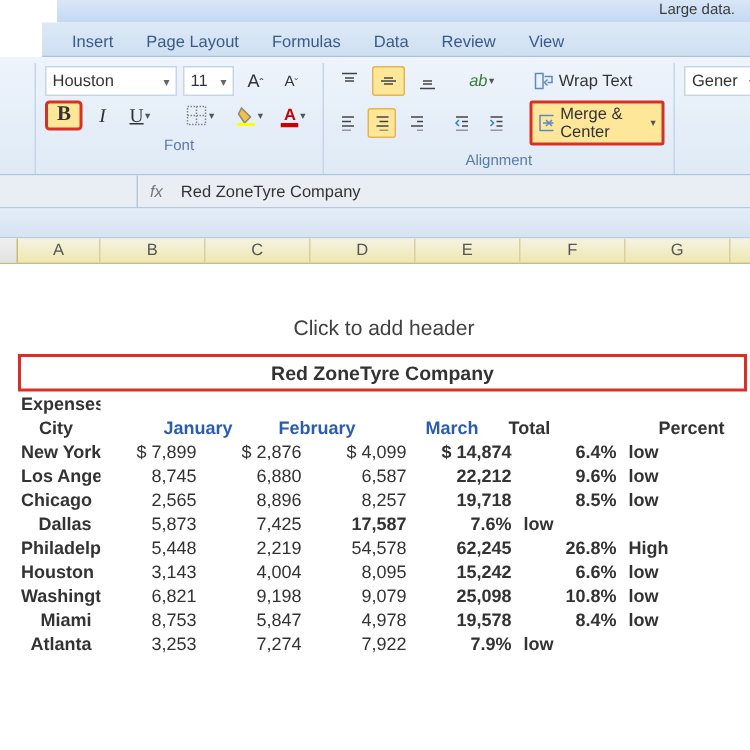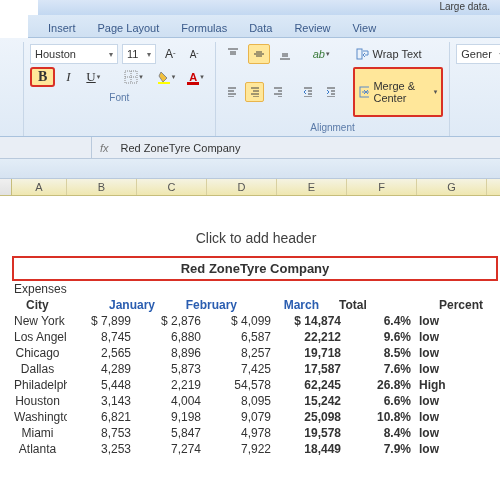--- a/index.html
+++ b/index.html
@@ -21,21 +21,21 @@
 .sel { border: 1px solid #c7d6e7; background: #fff; height: 20px; padding: 0 18px 0 4px; position: relative; font-size: 11px; display: inline-flex; align-items: center; }
 .sel::after { content: "▾"; position: absolute; right: 4px; font-size: 8px; color: #666; }
 
 .bold-b { font-family: "Times New Roman", serif; font-weight: bold; font-size: 14px; }
 .italic-i { font-family: "Times New Roman", serif; font-style: italic; font-size: 13px; }
 .under-u { font-family: "Times New Roman", serif; text-decoration: underline; font-size: 13px; }
 .tiny-arrow { font-size: 7px; color: #555; margin-left: 1px; }
 
 svg { display: block; }
 
-.merge-btn { display: inline-flex; align-items: center; gap: 4px; padding: 11px 4px; border-radius: 2px; }
+.merge-btn { display: inline-flex; align-items: center; gap: 4px; padding: 1px 4px; border-radius: 2px; }
 
 .fx-bar { display: flex; align-items: center; border-bottom: 1px solid #b9c9dc; background: #e9eef5; height: 22px; }
 .fx-left { width: 92px; border-right: 1px solid #b9c9dc; height: 100%; }
 .fx-sym { font-style: italic; font-family: Liberation Sans, sans-serif; padding: 0 8px; color: #777; }
 .fx-val { padding-left: 4px; }
 
 .toolstrip { height: 20px; background: linear-gradient(#e3edf7,#d6e3f1); border-bottom: 1px solid #b9c9dc; }
 
 .col-headers { display: flex; background: linear-gradient(#f5f3e2,#efe7b0); border-bottom: 1px solid #c6bd7b; }
 .rowhead-spacer { width: 12px; background: linear-gradient(#f0f0f0,#e2e2e2); border-right: 1px solid #c6bd7b; }
@@ -43,21 +43,21 @@
 .colh.first { flex: 0 0 55px; }
 
 .sheet { background: #fff; padding-left: 12px; }
 .header-zone { text-align: center; color: #404040; font-size: 14px; padding: 34px 0 10px 0; }
 
 .title-row { text-align: center; font-weight: bold; font-size: 13px; padding: 3px 0; border: 2px solid #d93025; margin: 0 2px 0 0; }
 
 .data-wrap { padding: 0 2px 0 0; }
 .drow { display: flex; font-size: 12px; }
 .dcell { flex: 0 0 70px; padding: 1px 6px 1px 2px; white-space: nowrap; overflow: hidden; }
-.dcell.c0 { flex: 0 0 55px; font-weight: normal; text-align: center; }
+.dcell.c0 { flex: 0 0 55px; font-weight: bold; text-align: right; }
 .dcell.num { text-align: right; }
 .dcell.bold { font-weight: bold; }
 
 .hdr-row .dcell { font-weight: bold; text-align: right; margin-left: 12px; }
 .hdr-row .dcell.c0 { text-align: left; color: #333; }
 .hdr-row .blue { color: #2a5db0; }
 </style>
 </head>
 <body>
 
@@ -293,21 +293,20 @@
           <div class="dcell c0">Chicago</div>
           <div class="dcell num">2,565</div>
           <div class="dcell num">8,896</div>
           <div class="dcell num">8,257</div>
           <div class="dcell num bold">19,718</div>
           <div class="dcell num bold">8.5%</div>
           <div class="dcell bold">low</div>
         </div>
         <div class="drow">
           <div class="dcell c0">Dallas</div>
-          <div class="dcell num">4,289</div>
           <div class="dcell num">5,873</div>
           <div class="dcell num">7,425</div>
           <div class="dcell num bold">17,587</div>
           <div class="dcell num bold">7.6%</div>
           <div class="dcell bold">low</div>
         </div>
         <div class="drow">
           <div class="dcell c0">Philadelph</div>
           <div class="dcell num">5,448</div>
           <div class="dcell num">2,219</div>
@@ -341,19 +340,18 @@
           <div class="dcell num">4,978</div>
           <div class="dcell num bold">19,578</div>
           <div class="dcell num bold">8.4%</div>
           <div class="dcell bold">low</div>
         </div>
         <div class="drow">
           <div class="dcell c0">Atlanta</div>
           <div class="dcell num">3,253</div>
           <div class="dcell num">7,274</div>
           <div class="dcell num">7,922</div>
-          <div class="dcell num bold">18,449</div>
           <div class="dcell num bold">7.9%</div>
           <div class="dcell bold">low</div>
         </div>
       </div>
   </div>
 </div>
 
 </body></html>

